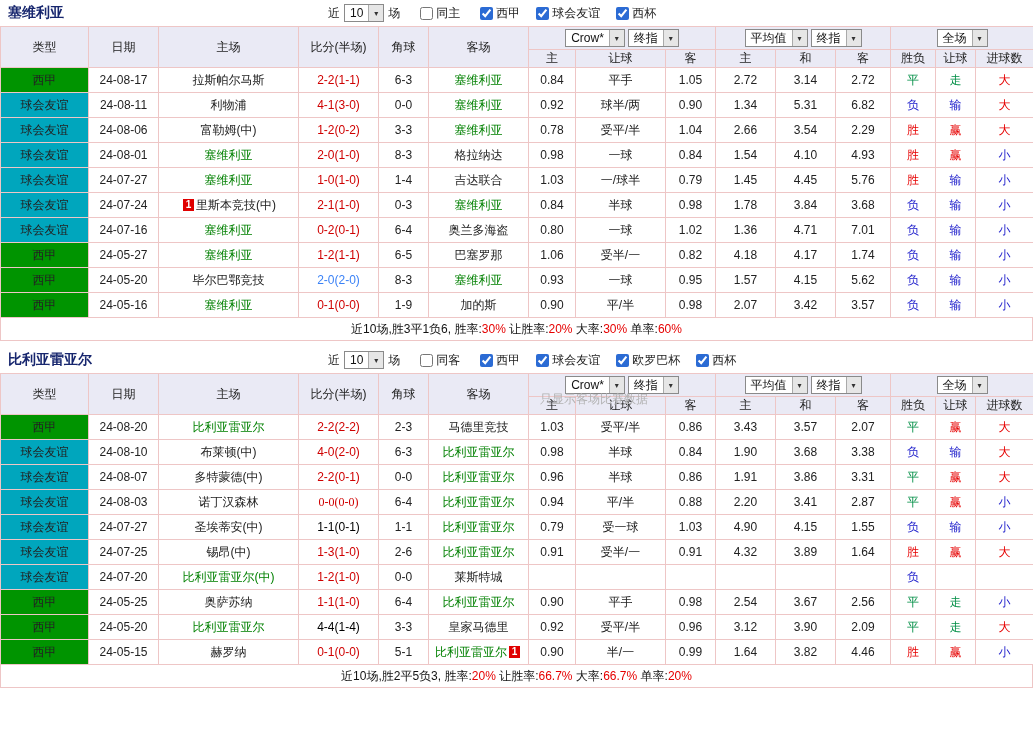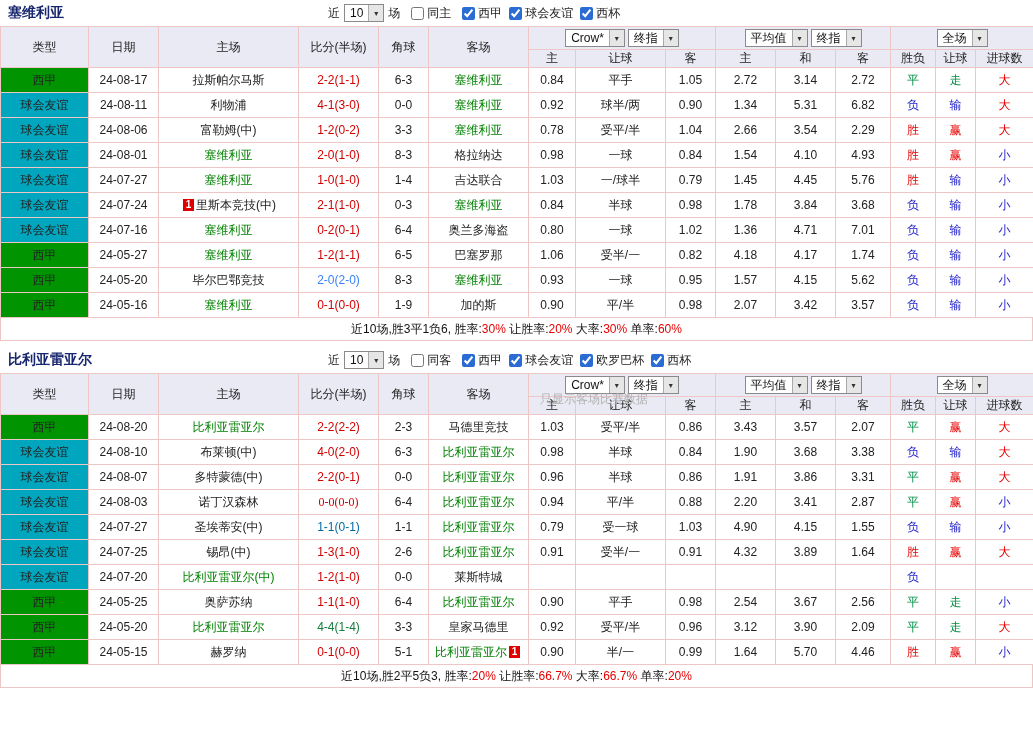--- a/index.html
+++ b/index.html
@@ -21,21 +21,21 @@
   .tb-buttons { margin-left:auto; display:flex; gap:5px; padding-right:8px; }
   .tb-btn { width:23px; height:20px; border:1px solid #aab1ea; background:#8089d8; color:#fff; font-size:12px; line-height:1; display:flex; align-items:center; justify-content:center; cursor:pointer; border-radius:2px; padding:0; font-family:inherit; }
   .tb-btn.close { background:#66a3dc; border-color:#9cc4ec; width:26px; font-size:12px; }
 
   
   .section { position:relative; }
   .section + .section { margin-top:6px; }
   .section-head { position:relative; height:26px; display:flex; align-items:center; padding-left:8px; }
   .team-title { font-weight:bold; font-size:14px; color:#17266e; }
   .filters { position:absolute; left:328px; top:0; height:26px; display:flex; align-items:center; gap:4px; font-size:12px; color:#222; white-space:nowrap; }
-  .cb { display:inline-flex; align-items:center; margin-left:7px; cursor:pointer; }
+  .cb { display:inline-flex; align-items:center; margin-left:16px; cursor:pointer; }
   .cb input { width:13px; height:13px; margin:0 3px 0 0; accent-color:#2b6bd4; }
   .leagues { display:inline-flex; align-items:center; }
 
   
   .sel { display:inline-flex; align-items:stretch; border:1px solid #8a8a8a; background:#fff; font-size:12px; height:18px; cursor:pointer; color:#111; }
   .sel .sel-text { padding:0 5px; display:flex; align-items:center; }
   .sel .sel-arrow { width:15px; background:#e6e6e6; border-left:1px solid #aaa; display:flex; align-items:center; justify-content:center; font-size:8px; color:#333; }
 
   
   table.grid { width:1033px; border-collapse:collapse; table-layout:fixed; font-size:12px; }
@@ -509,21 +509,21 @@
             <td>3.41</td>
             <td>2.87</td>
             <td style="color: rgb(0, 142, 69);">平</td>
             <td style="color: rgb(230, 0, 0);">赢</td>
             <td style="color: rgb(33, 33, 204);">小</td>
           </tr>
           <tr>
             <td class="type" style="background: rgb(0, 166, 189);">球会友谊</td>
             <td>24-07-27</td>
             <td><span>圣埃蒂安(中)</span></td>
-            <td style="color: #0369a1; margin-left: 46px;">1-1(0-1)</td>
+            <td style="color: #000000; margin-left: 46px;">1-1(0-1)</td>
             <td>1-1</td>
             <td><span style="color: rgb(0, 128, 0);">比利亚雷亚尔</span></td>
             <td>0.79</td>
             <td>受一球</td>
             <td>1.03</td>
             <td>4.90</td>
             <td>4.15</td>
             <td>1.55</td>
             <td style="color: rgb(33, 33, 204);">负</td>
             <td style="color: rgb(33, 33, 204);">输</td>
@@ -577,21 +577,21 @@
             <td>3.67</td>
             <td>2.56</td>
             <td style="color: rgb(0, 142, 69);">平</td>
             <td style="color: rgb(0, 142, 69);">走</td>
             <td style="color: rgb(33, 33, 204);">小</td>
           </tr>
           <tr>
             <td class="type" style="background: rgb(0, 148, 0);">西甲</td>
             <td>24-05-20</td>
             <td><span style="color: rgb(0, 128, 0);">比利亚雷亚尔</span></td>
-            <td style="color: #15803d;">4-4(1-4)</td>
+            <td style="color: #000000;">4-4(1-4)</td>
             <td>3-3</td>
             <td><span>皇家马德里</span></td>
             <td>0.92</td>
             <td>受平/半</td>
             <td>0.96</td>
             <td>3.12</td>
             <td>3.90</td>
             <td>2.09</td>
             <td style="color: rgb(0, 142, 69);">平</td>
             <td style="color: rgb(0, 142, 69);">走</td>
@@ -601,21 +601,21 @@
             <td class="type" style="background: rgb(0, 148, 0);">西甲</td>
             <td>24-05-15</td>
             <td><span>赫罗纳</span></td>
             <td style="color: rgb(207, 0, 0);">0-1(0-0)</td>
             <td>5-1</td>
             <td><span style="color: rgb(0, 128, 0);">比利亚雷亚尔</span><span class="badge">1</span></td>
             <td>0.90</td>
             <td>半/一</td>
             <td>0.99</td>
             <td>1.64</td>
-            <td>5.70</td>
+            <td>3.82</td>
             <td>4.46</td>
             <td style="color: rgb(230, 0, 0);">胜</td>
             <td style="color: rgb(230, 0, 0);">赢</td>
             <td style="color: rgb(33, 33, 204);">小</td>
           </tr>
         </tbody>
     </table>
     <div class="summary"><span>近10场,胜2平5负3, </span><span>胜率:</span><span style="color: rgb(230, 0, 0);">20%</span><span> 让胜率:</span><span style="color: rgb(230, 0, 0);">66.7%</span><span> 大率:</span><span style="color: rgb(230, 0, 0);">66.7%</span><span> 单率:</span><span style="color: rgb(230, 0, 0);">20%</span></div>
   </div>
 

